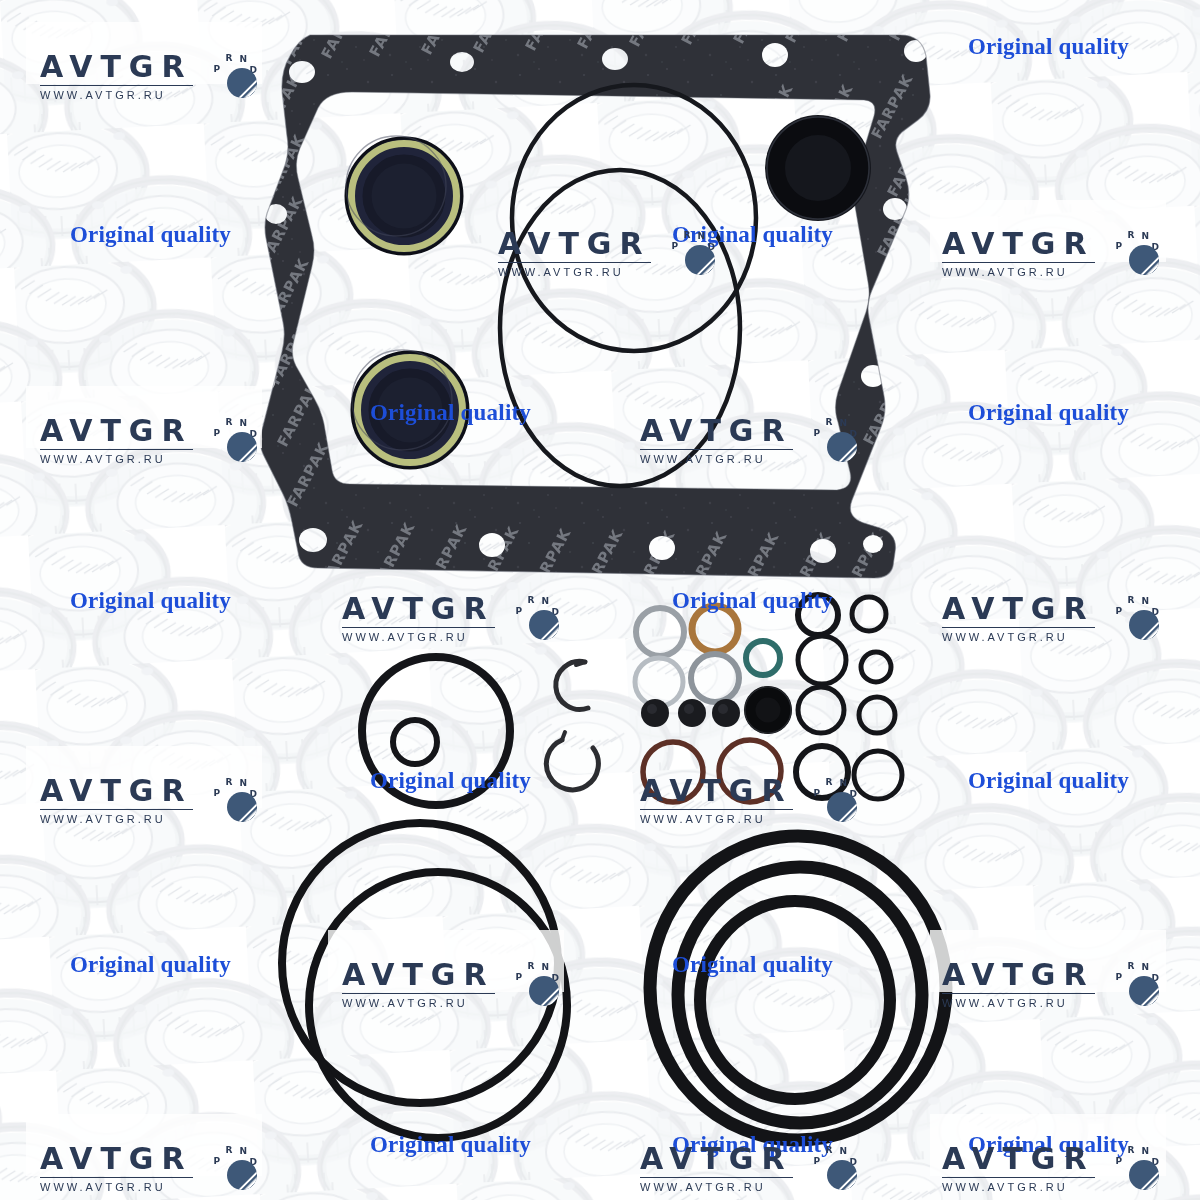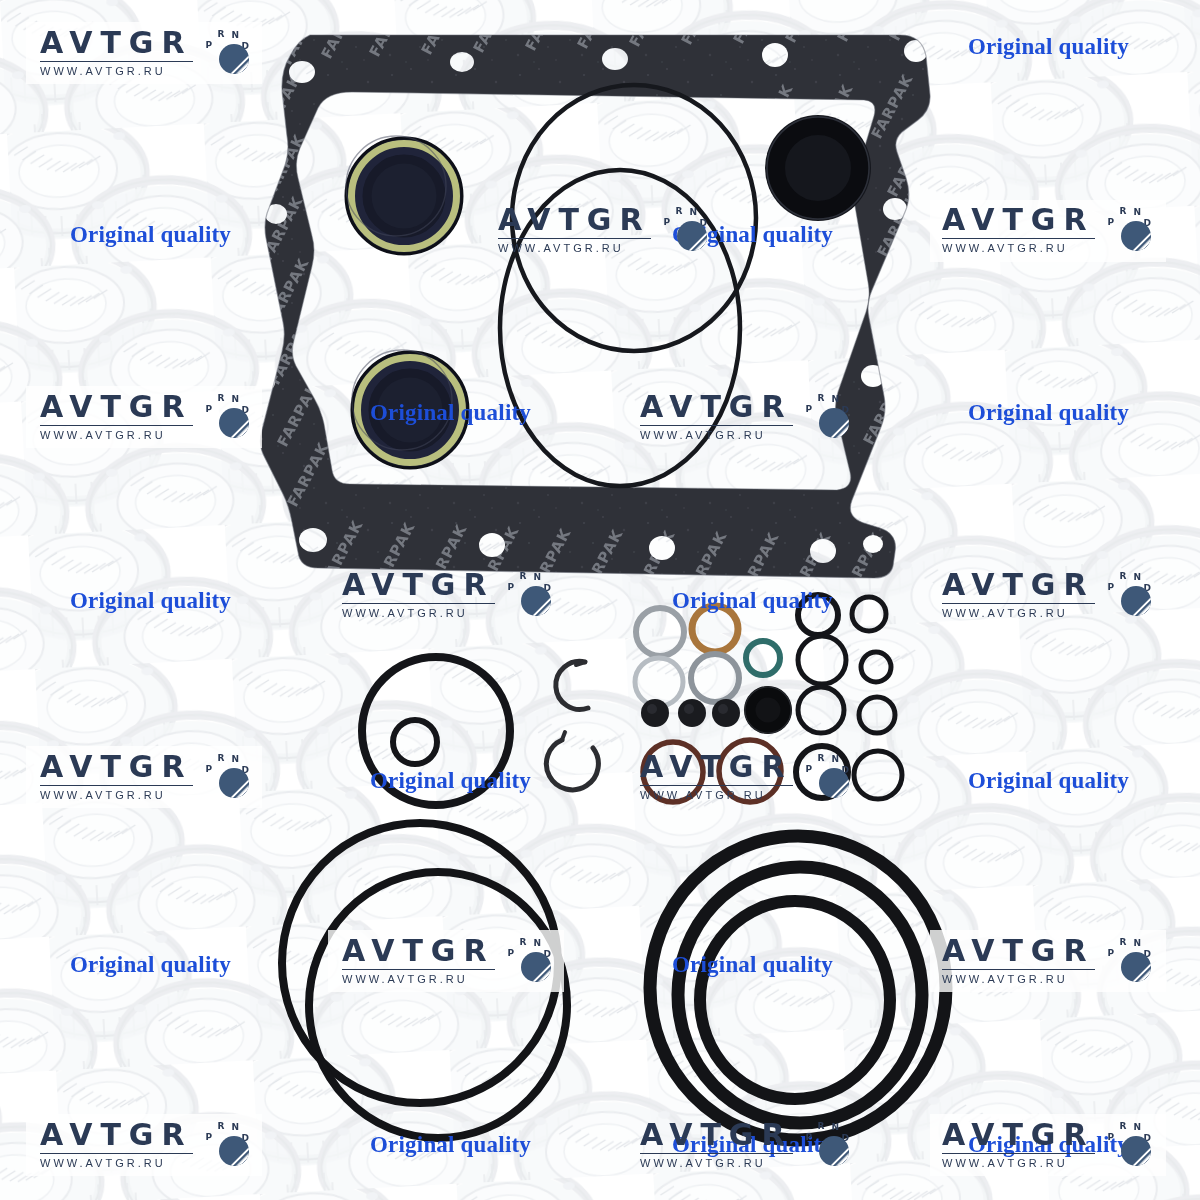--- a/index.html
+++ b/index.html
@@ -35,21 +35,21 @@
   .wm-oq{
     color:#1d4ed8;
     font-family:Liberation Serif, serif;
     font-size:23px;
     font-weight:600;
     letter-spacing:.2px;
   }
 
   
   .wm-logo{
-    display:flex;align-items:center;gap:15px;
+    display:flex;align-items:center;gap:23px;margin-top:24px;
   }
   .wm-logo .lg-text{display:flex;flex-direction:column;align-items:stretch;}
   .wm-logo .lg-main{
     color:#2b3a55;
     font-family:"DejaVu Sans","Liberation Sans",sans-serif;
     font-size:30px;
     font-weight:700;
     letter-spacing:8px;
     line-height:1;
     padding-bottom:3px;

